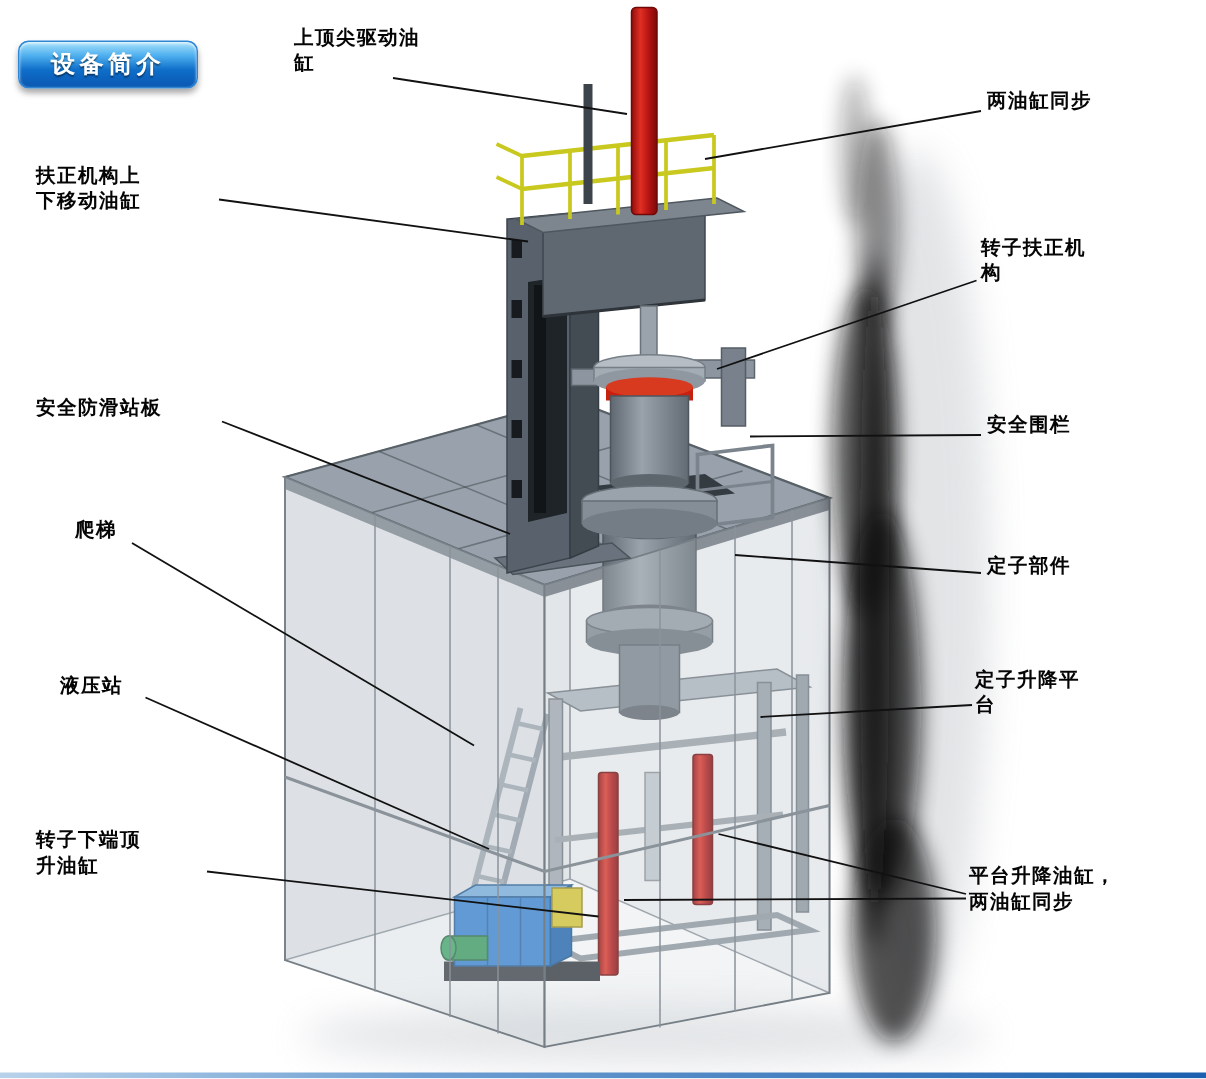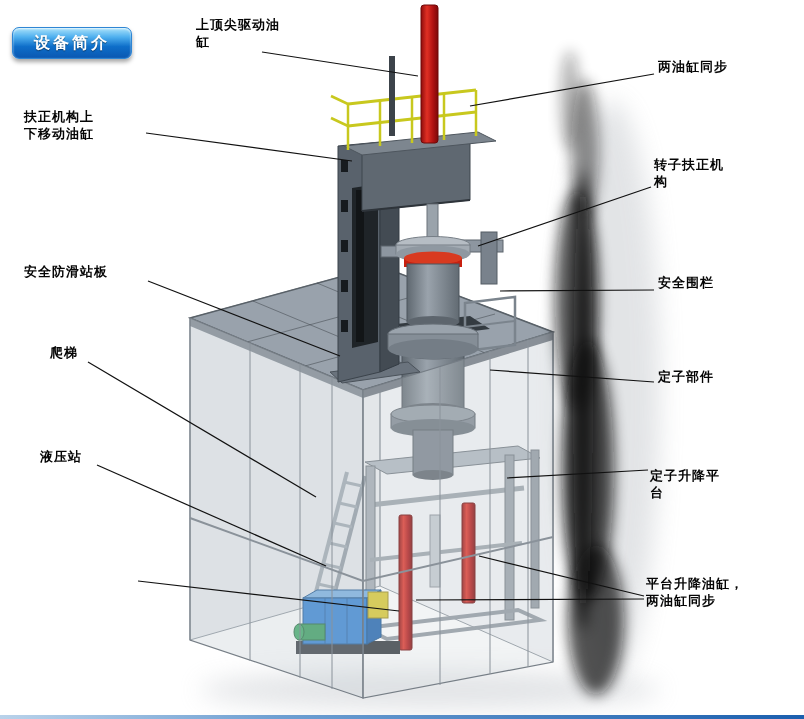--- a/index.html
+++ b/index.html
@@ -23,21 +23,21 @@
   }
   .lbl-top{left:196px;top:16px;}
   .lbl-fence{left:658px;top:58px;}
   .lbl-centering{left:24px;top:108px;}
   .lbl-rotor-centering{left:654px;top:156px;}
   .lbl-antislip{left:24px;top:263px;}
   .lbl-rotor-part{left:658px;top:274px;}
   .lbl-ladder{left:50px;top:344px;}
   .lbl-stator-part{left:658px;top:368px;}
   .lbl-hydraulic{left:40px;top:448px;}
-  .lbl-stator-platform{left:650px;top:444px;margin-top:23px;}
+  .lbl-stator-platform{left:650px;top:444px;}
   .lbl-jack{left:24px;top:551px;}
   .lbl-platform-cyl{left:646px;top:575px;}
   .footer{
     position:absolute;left:0;top:686px;width:100%;text-align:center;
     color:#161616;font-size:15px;letter-spacing:1px;
   }
   .bottom-bar{
     position:absolute;left:0;top:715px;width:100%;height:4px;
     background:linear-gradient(90deg,#b9d2ea 0%,#6e9fd2 35%,#1b5fae 100%);
   }
@@ -246,17 +246,19 @@
 构</div>
   <div class="label lbl-centering">扶正机构上
 下移动油缸</div>
   <div class="label lbl-antislip">安全防滑站板</div>
   <div class="label lbl-rotor-part">安全围栏</div>
   <div class="label lbl-ladder">爬梯</div>
   <div class="label lbl-stator-part">定子部件</div>
   <div class="label lbl-hydraulic">液压站</div>
   <div class="label lbl-stator-platform">定子升降平
 台</div>
+  <div class="label lbl-jack">转子下端顶
+升油缸</div>
   <div class="label lbl-platform-cyl">平台升降油缸，
 两油缸同步</div>
 
   <div class="bottom-bar"></div>
 </div>
 
 </body></html>

